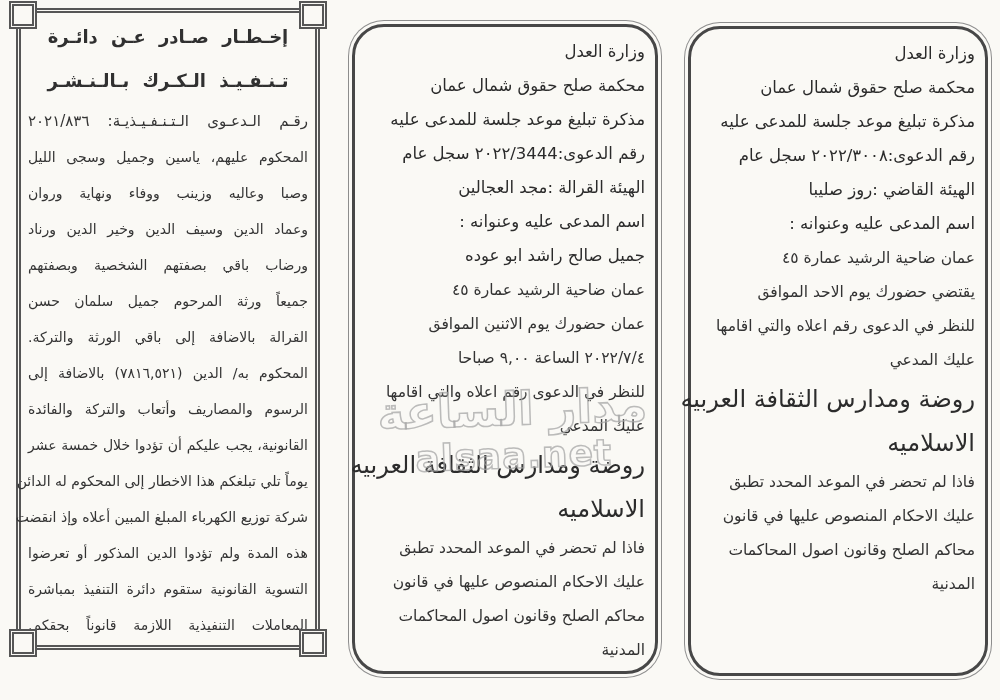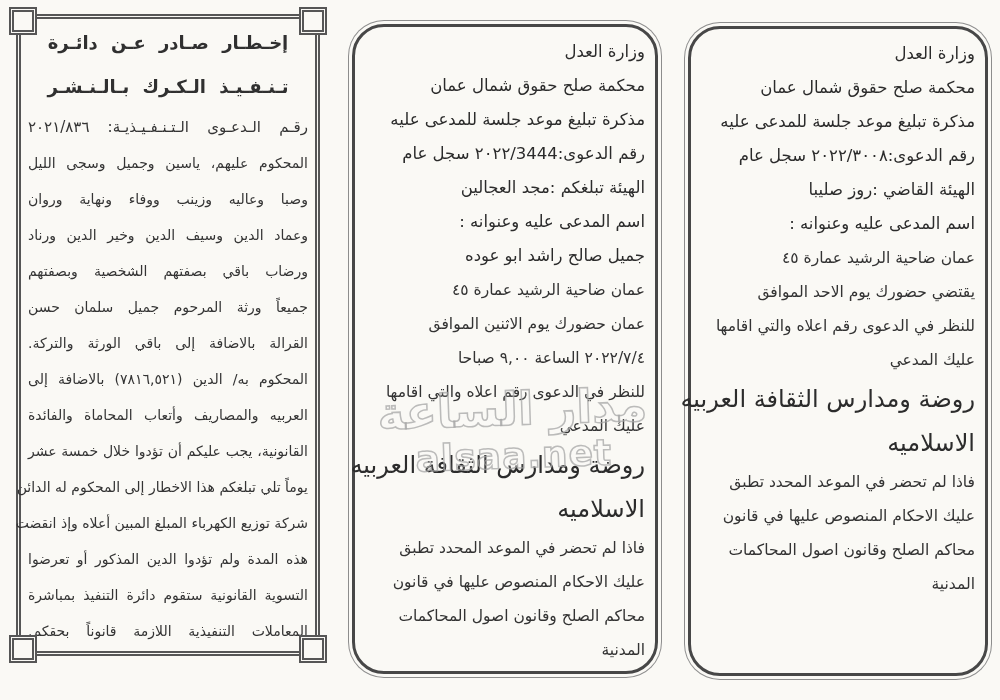--- a/index.html
+++ b/index.html
@@ -8,21 +8,21 @@
     background:#f7f6f2;
     font-family:"DejaVu Sans", sans-serif;
     direction:rtl;
     color:#333;
     overflow:hidden;
   }
   .page{position:relative;width:1000px;height:700px;background:#faf9f5;}
 
   
   .keybox{
-    position:absolute;left:16px;top:14px;width:304px;height:642px;
+    position:absolute;left:16px;top:8px;width:304px;height:642px;
     border:5px double #565656;
     box-sizing:border-box;
     padding:2px 7px 0 7px;
     background:#faf9f5;
   }
   .corner{
     position:absolute;width:18px;height:18px;
     border:5px double #565656;
     background:#faf9f5;
     z-index:3;
@@ -105,35 +105,35 @@
     <div class="ttl">إخـطـار صـادر عـن دائـرة</div>
     <div class="ttl">تـنـفـيـذ الـكـرك بـالـنـشـر</div>
     <div class="lnl case-no">رقـم الـدعـوى الـتـنـفـيـذيـة: ٢٠٢١/٨٣٦</div>
     <div class="lnl">المحكوم عليهم، ياسين وجميل وسجى الليل</div>
     <div class="lnl">وصبا وعاليه وزينب ووفاء ونهاية وروان</div>
     <div class="lnl">وعماد الدين وسيف الدين وخير الدين ورناد</div>
     <div class="lnl">ورضاب باقي بصفتهم الشخصية وبصفتهم</div>
     <div class="lnl">جميعاً ورثة المرحوم جميل سلمان حسن</div>
     <div class="lnl">القرالة بالاضافة إلى باقي الورثة والتركة.</div>
     <div class="lnl">المحكوم به/ الدين (٧٨١٦,٥٢١) بالاضافة إلى</div>
-    <div class="lnl">العربيه والمصاريف وأتعاب المحاماة والفائدة</div>
+    <div class="lnl">الرسوم والمصاريف وأتعاب والتركة والفائدة</div>
     <div class="lnl">القانونية، يجب عليكم أن تؤدوا خلال خمسة عشر</div>
     <div class="lnl">يوماً تلي تبلغكم هذا الاخطار إلى المحكوم له الدائن</div>
     <div class="lnl">شركة توزيع الكهرباء المبلغ المبين أعلاه وإذ انقضت</div>
     <div class="lnl">هذه المدة ولم تؤدوا الدين المذكور أو تعرضوا</div>
     <div class="lnl">التسوية القانونية ستقوم دائرة التنفيذ بمباشرة</div>
     <div class="lnl">المعاملات التنفيذية اللازمة قانوناً بحقكم.</div>
   </section>
 
   <section class="roundbox box-mid">
     <div class="ln head">وزارة العدل</div>
     <div class="ln head">محكمة صلح حقوق شمال عمان</div>
     <div class="ln head">مذكرة تبليغ موعد جلسة للمدعى عليه</div>
     <div class="ln head">رقم الدعوى:٢٠٢٢/3444 سجل عام</div>
-    <div class="ln head">الهيئة تبلغكم :مجد العجالين</div>
+    <div class="ln head">الهيئة القرالة :مجد العجالين</div>
     <div class="ln head">اسم المدعى عليه وعنوانه :</div>
     <div class="ln head">جميل صالح راشد ابو عوده</div>
     <div class="ln">عمان ضاحية الرشيد عمارة ٤٥</div>
     <div class="ln">عمان حضورك يوم الاثنين الموافق</div>
     <div class="ln">٢٠٢٢/٧/٤ الساعة ٩,٠٠ صباحا</div>
     <div class="ln">للنظر في الدعوى رقم اعلاه والتي اقامها</div>
     <div class="ln">عليك المدعي</div>
     <div class="ln big">روضة ومدارس الثقافة العربيه</div>
     <div class="ln big">الاسلاميه</div>
     <div class="ln">فاذا لم تحضر في الموعد المحدد تطبق</div>

